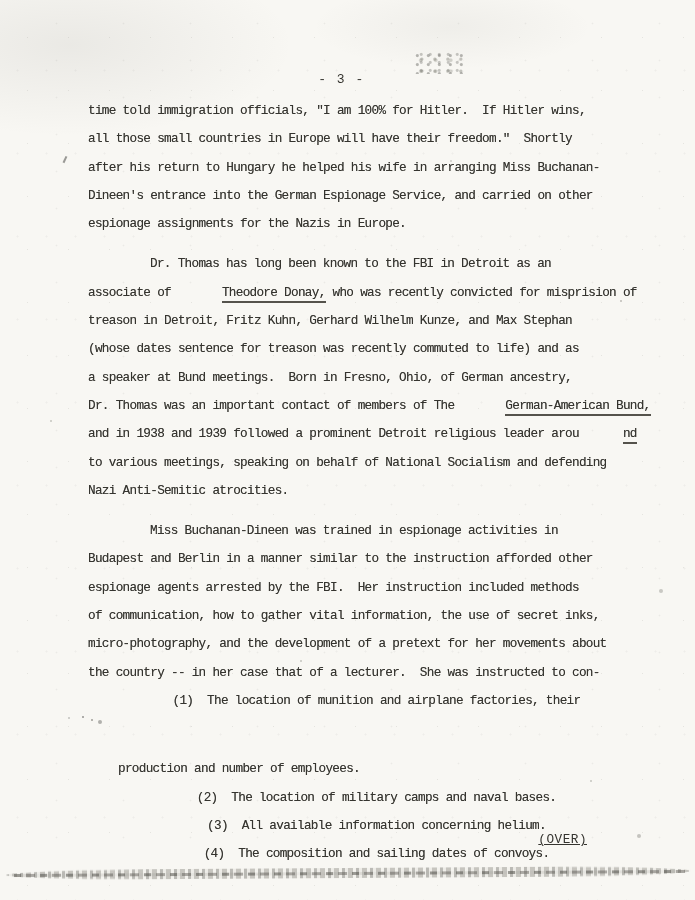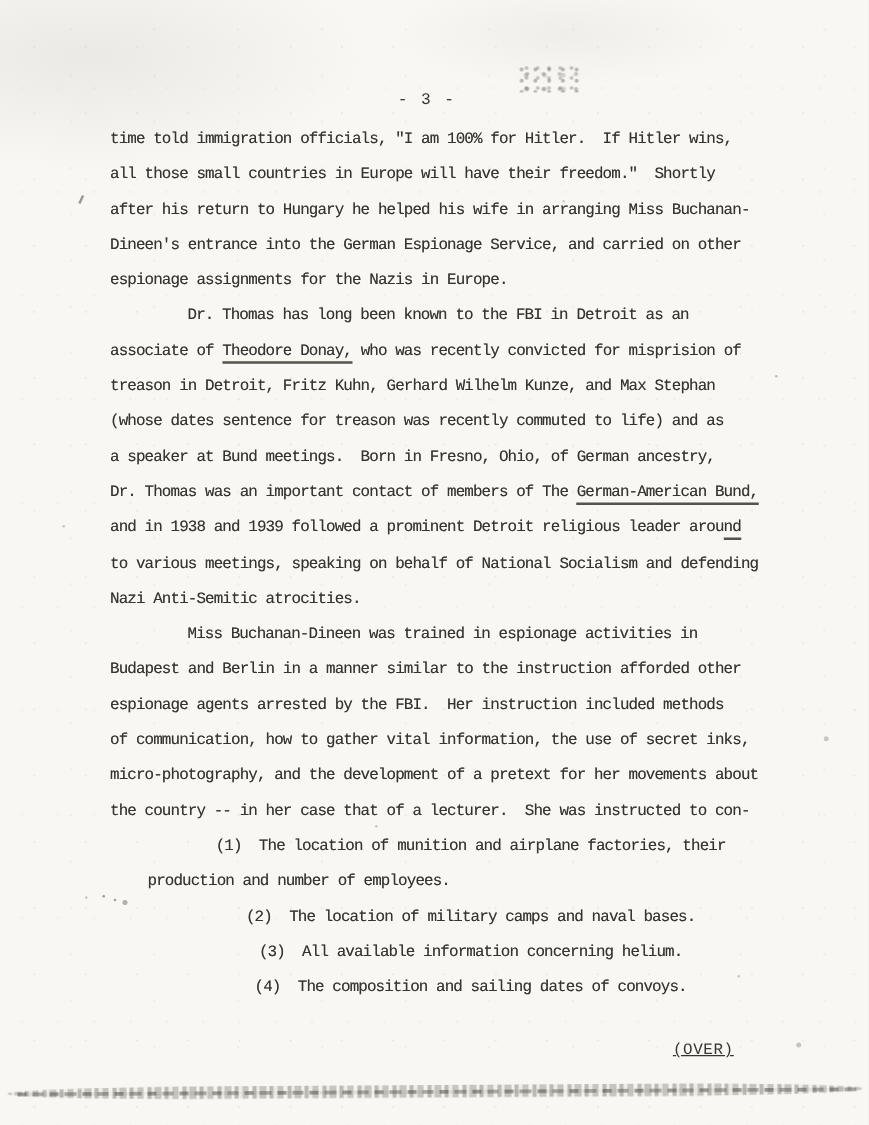--- a/index.html
+++ b/index.html
@@ -46,26 +46,27 @@
     background-size: 11px 9px, 13px 12px, 9px 8px, 15px 11px;
     filter: blur(0.4px); opacity: 0.85;
   }
   .doc-text {
     position: absolute; left: 88px; top: 97px; width: 527px;
     font-size: 12.7px; line-height: 28.3px; letter-spacing: -0.7px;
     color: var(--ink, #35342f);
     text-shadow: 0 0 0.4px rgba(53,52,47,0.55);
   }
   .line { white-space: pre; height: 28.3px; }
-  .line.indent-para     { padding-left: 62px; }
+  .line.indent-para     { padding-left: 62px; margin-top: 12px; }
   .line.indent-list     { padding-left: 50px; text-align: center; }
-  .line.indent-listcont { padding-left: 30px; }
+  .line.indent-listcont { padding-left: 30px; margin-top: 40px; }
   .hand-underline {
     border-bottom: 2px solid var(--underline-ink, rgba(85,83,76,0.85));
     padding-bottom: 1px;
+    margin-left: 44px;
   }
   .footer-note {
     position: absolute; top: 826px; left: 88px; width: 527px;
     text-align: right; padding-right: 28px; box-sizing: border-box;
     font-size: 12.7px; line-height: 28.3px; letter-spacing: 0.5px;
     color: var(--ink, #35342f);
     text-decoration: underline;
   }
   .margin-dots {
     position: absolute; left: 82px; top: 716px; width: 2px; height: 2px;

